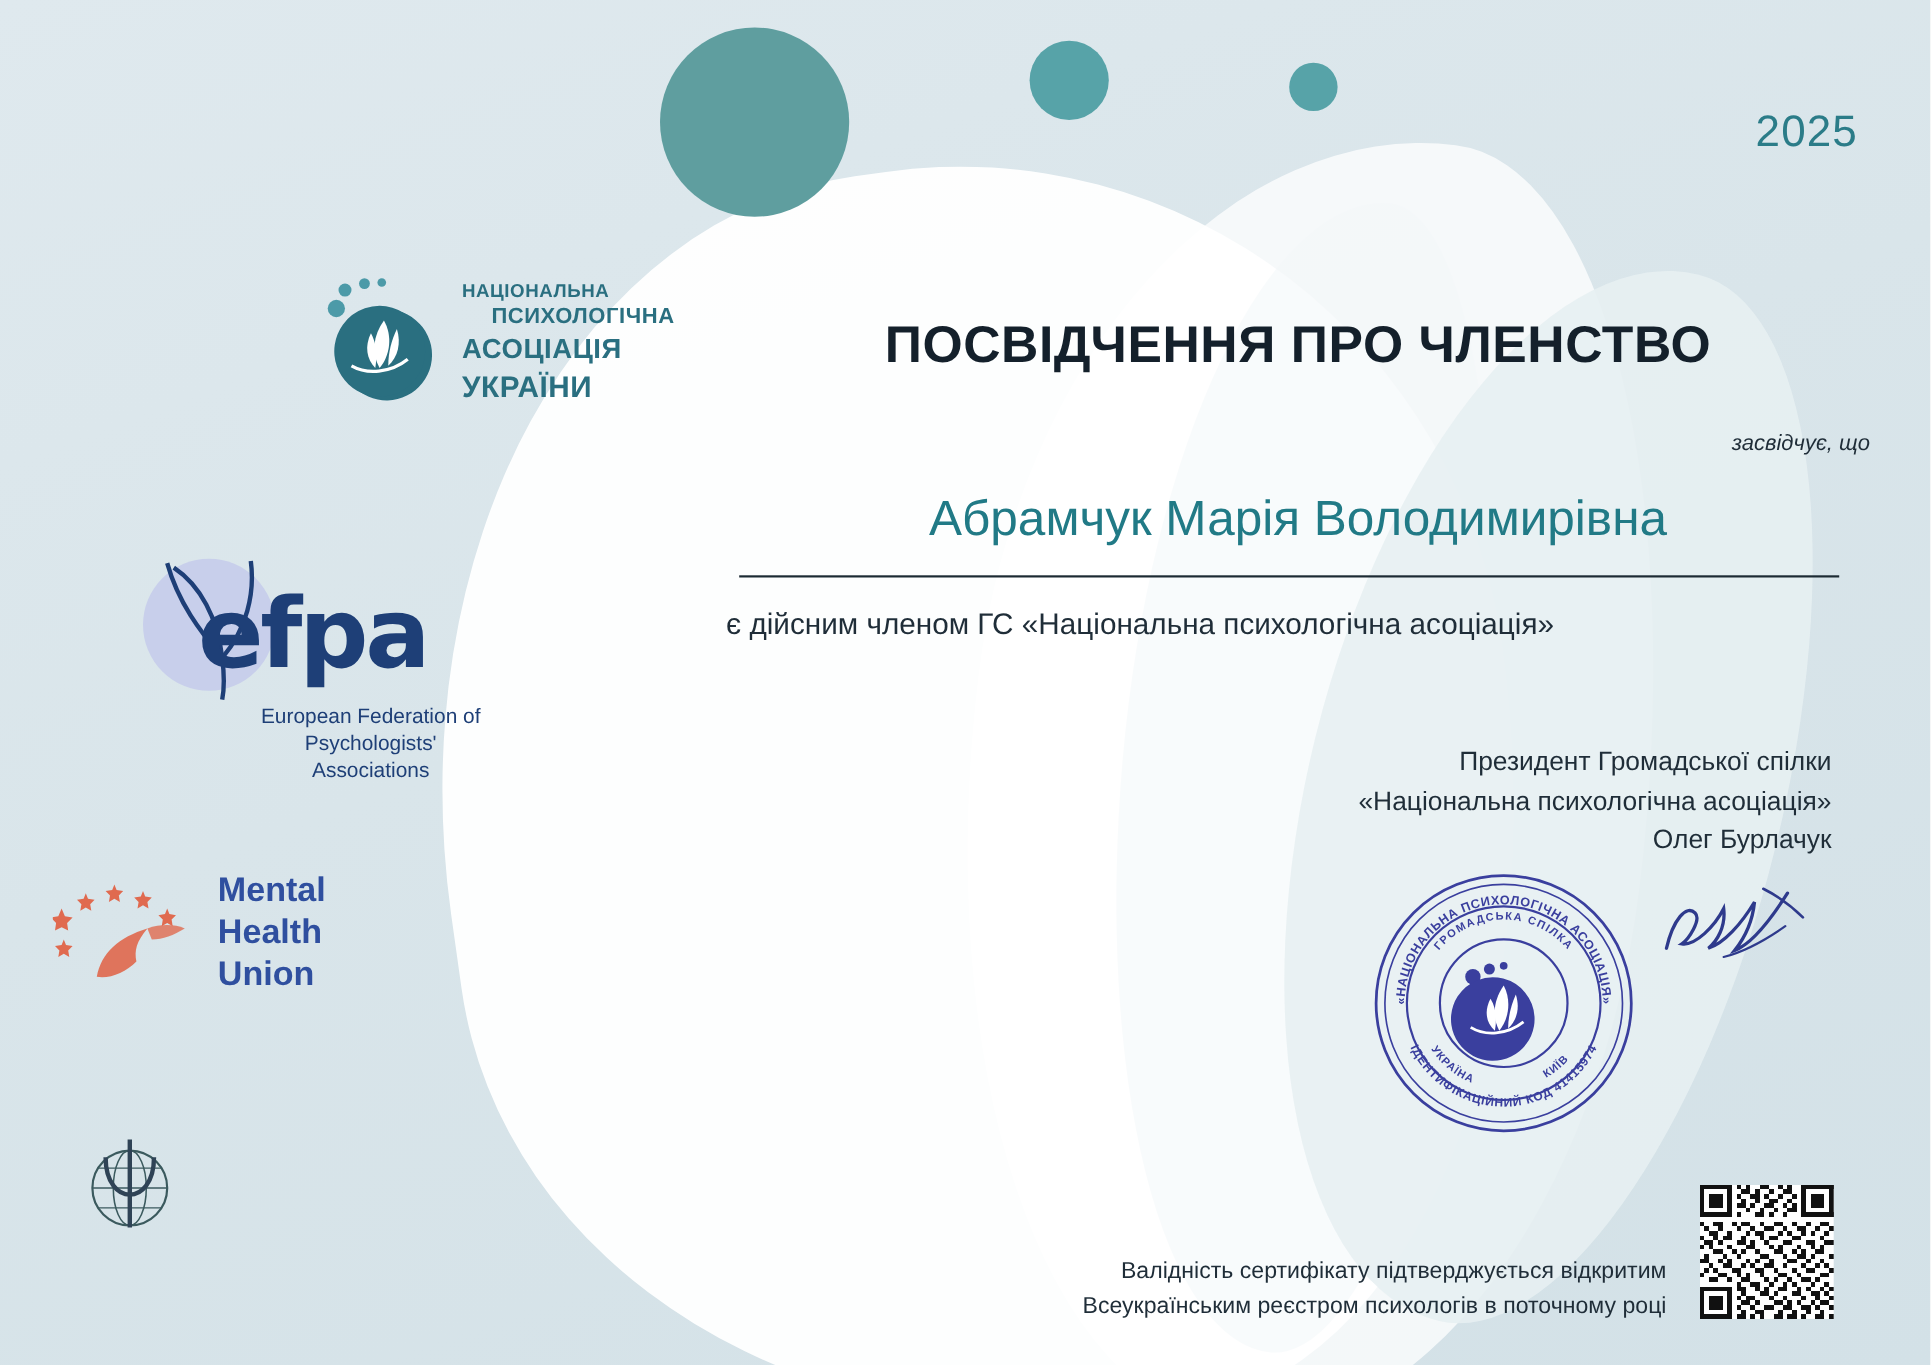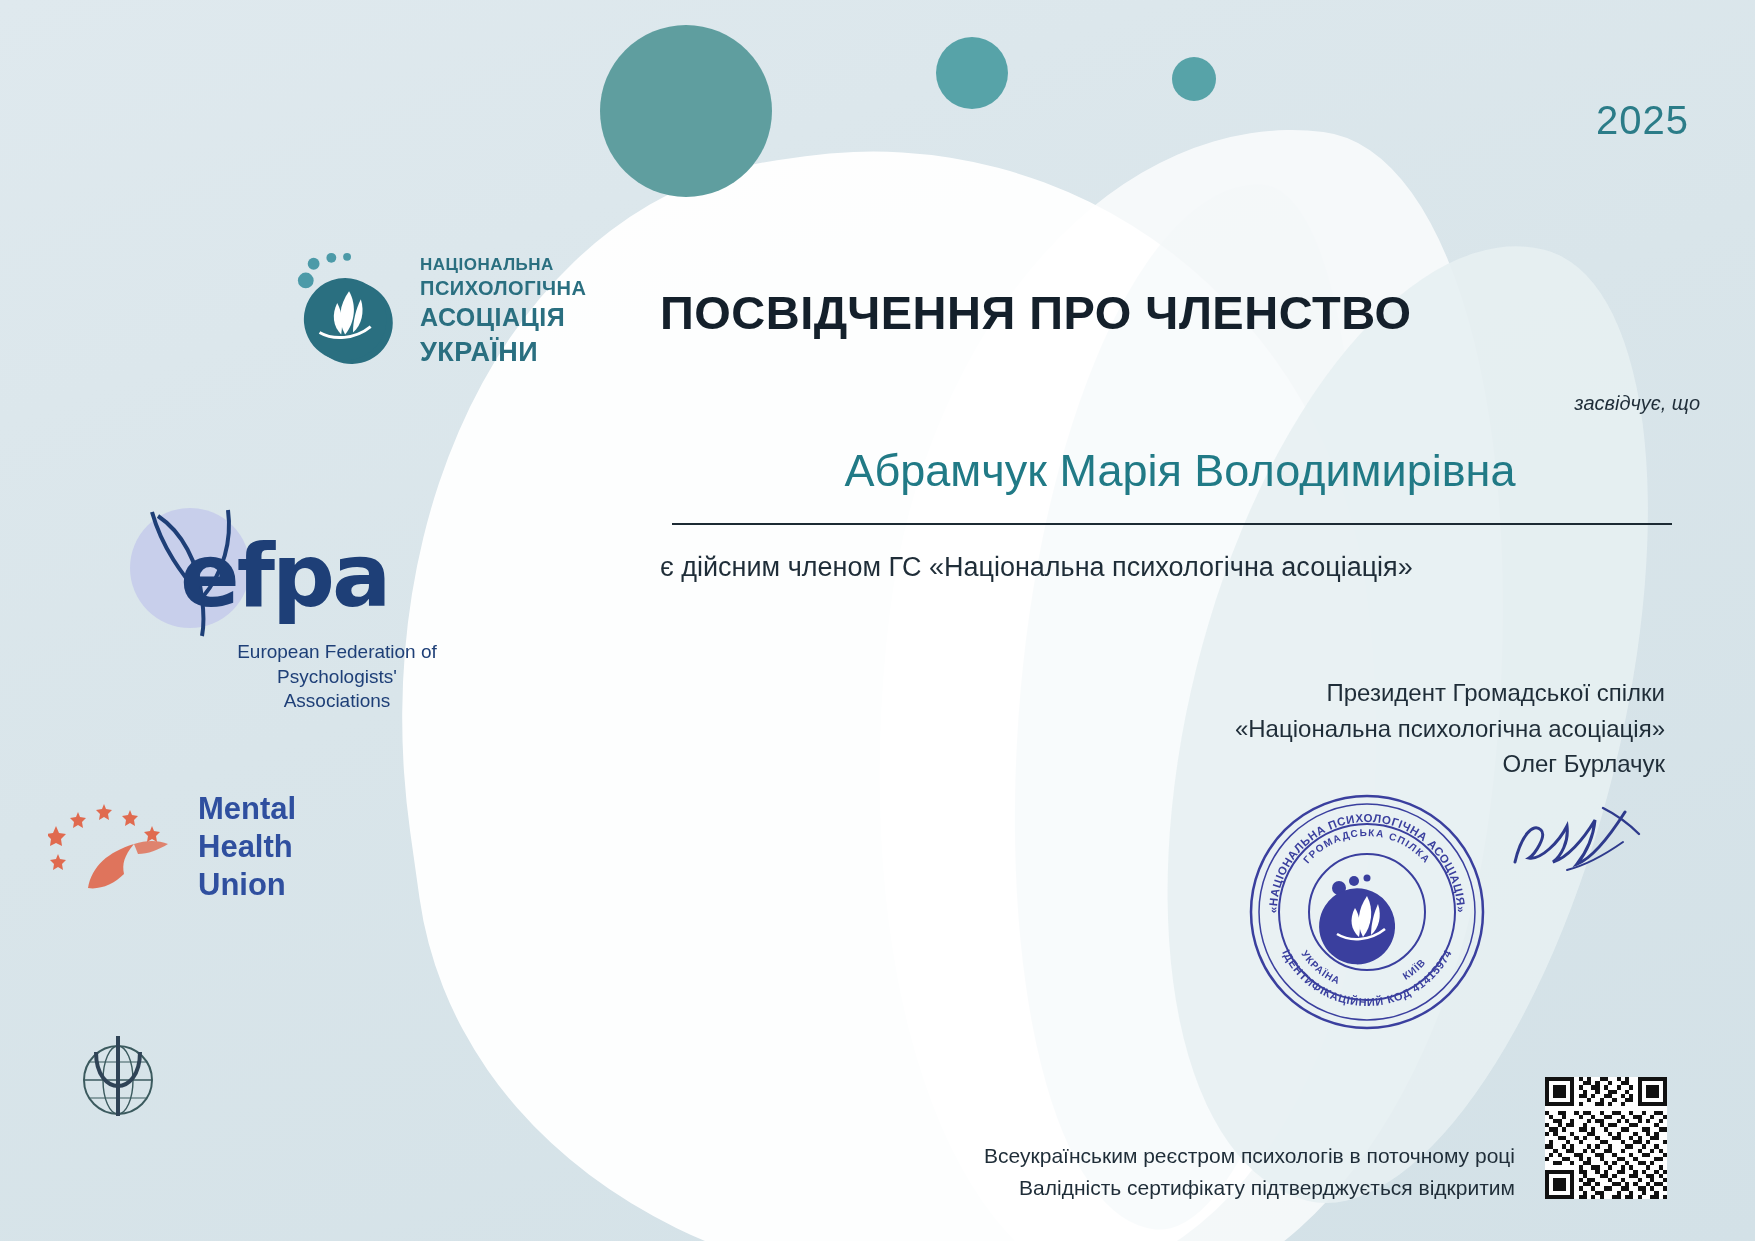--- a/index.html
+++ b/index.html
@@ -99,21 +99,21 @@
     position: absolute;
     left: 128px;
     top: 16px;
     width: 220px;
     color: #2a6f80;
     font-weight: bold;
     line-height: 1.28;
     letter-spacing: 0.5px;
   }
   .npa-l1 { font-size: 17px; }
-  .npa-l2 { font-size: 20px; }
+  .npa-l2 { font-size: 20px; text-align: center; }
   .npa-l3 { font-size: 25px; }
   .npa-l4 { font-size: 27px; margin-top: 2px; }
 
   .logo-efpa { position: absolute; left: 120px; top: 502px; width: 320px; height: 190px; }
   .efpa-circle {
     position: absolute; left: 10px; top: 6px; width: 120px; height: 120px;
     background: #c8cfeb; border-radius: 50%;
   }
   .efpa-word {
     position: absolute; left: 60px; top: 22px;
@@ -139,20 +139,21 @@
     position: absolute; left: 110px; top: 16px;
     font-size: 23px; color: #2f4356; line-height: 1.35;
   }
 
   
   .main-title {
     position: absolute;
     left: 660px;
     top: 285px;
     width: 1040px;
+    text-align: center;
     font-size: 47px;
     font-weight: bold;
     letter-spacing: 0.5px;
     color: #14202b;
   }
   .subtitle {
     position: absolute;
     left: 660px;
     top: 392px;
     width: 1040px;
@@ -594,17 +595,17 @@
         <rect x="13" y="28" width="1" height="1"></rect>
         <rect x="16" y="28" width="2" height="1"></rect>
       <rect x="19" y="28" width="2" height="1"></rect>
         <rect x="22" y="28" width="1" height="1"></rect>
         <rect x="25" y="28" width="2" height="1"></rect>
         <rect x="28" y="28" width="1" height="1"></rect>
     </g>
   </svg>
 
   <div class="footnote">
+    <div>Валідність сертифікату підтверджується відкритим</div>
     <div>Всеукраїнським реєстром психологів в поточному році</div>
-    <div>Валідність сертифікату підтверджується відкритим</div>
   </div>
 
 </div>
 
 </body></html>

